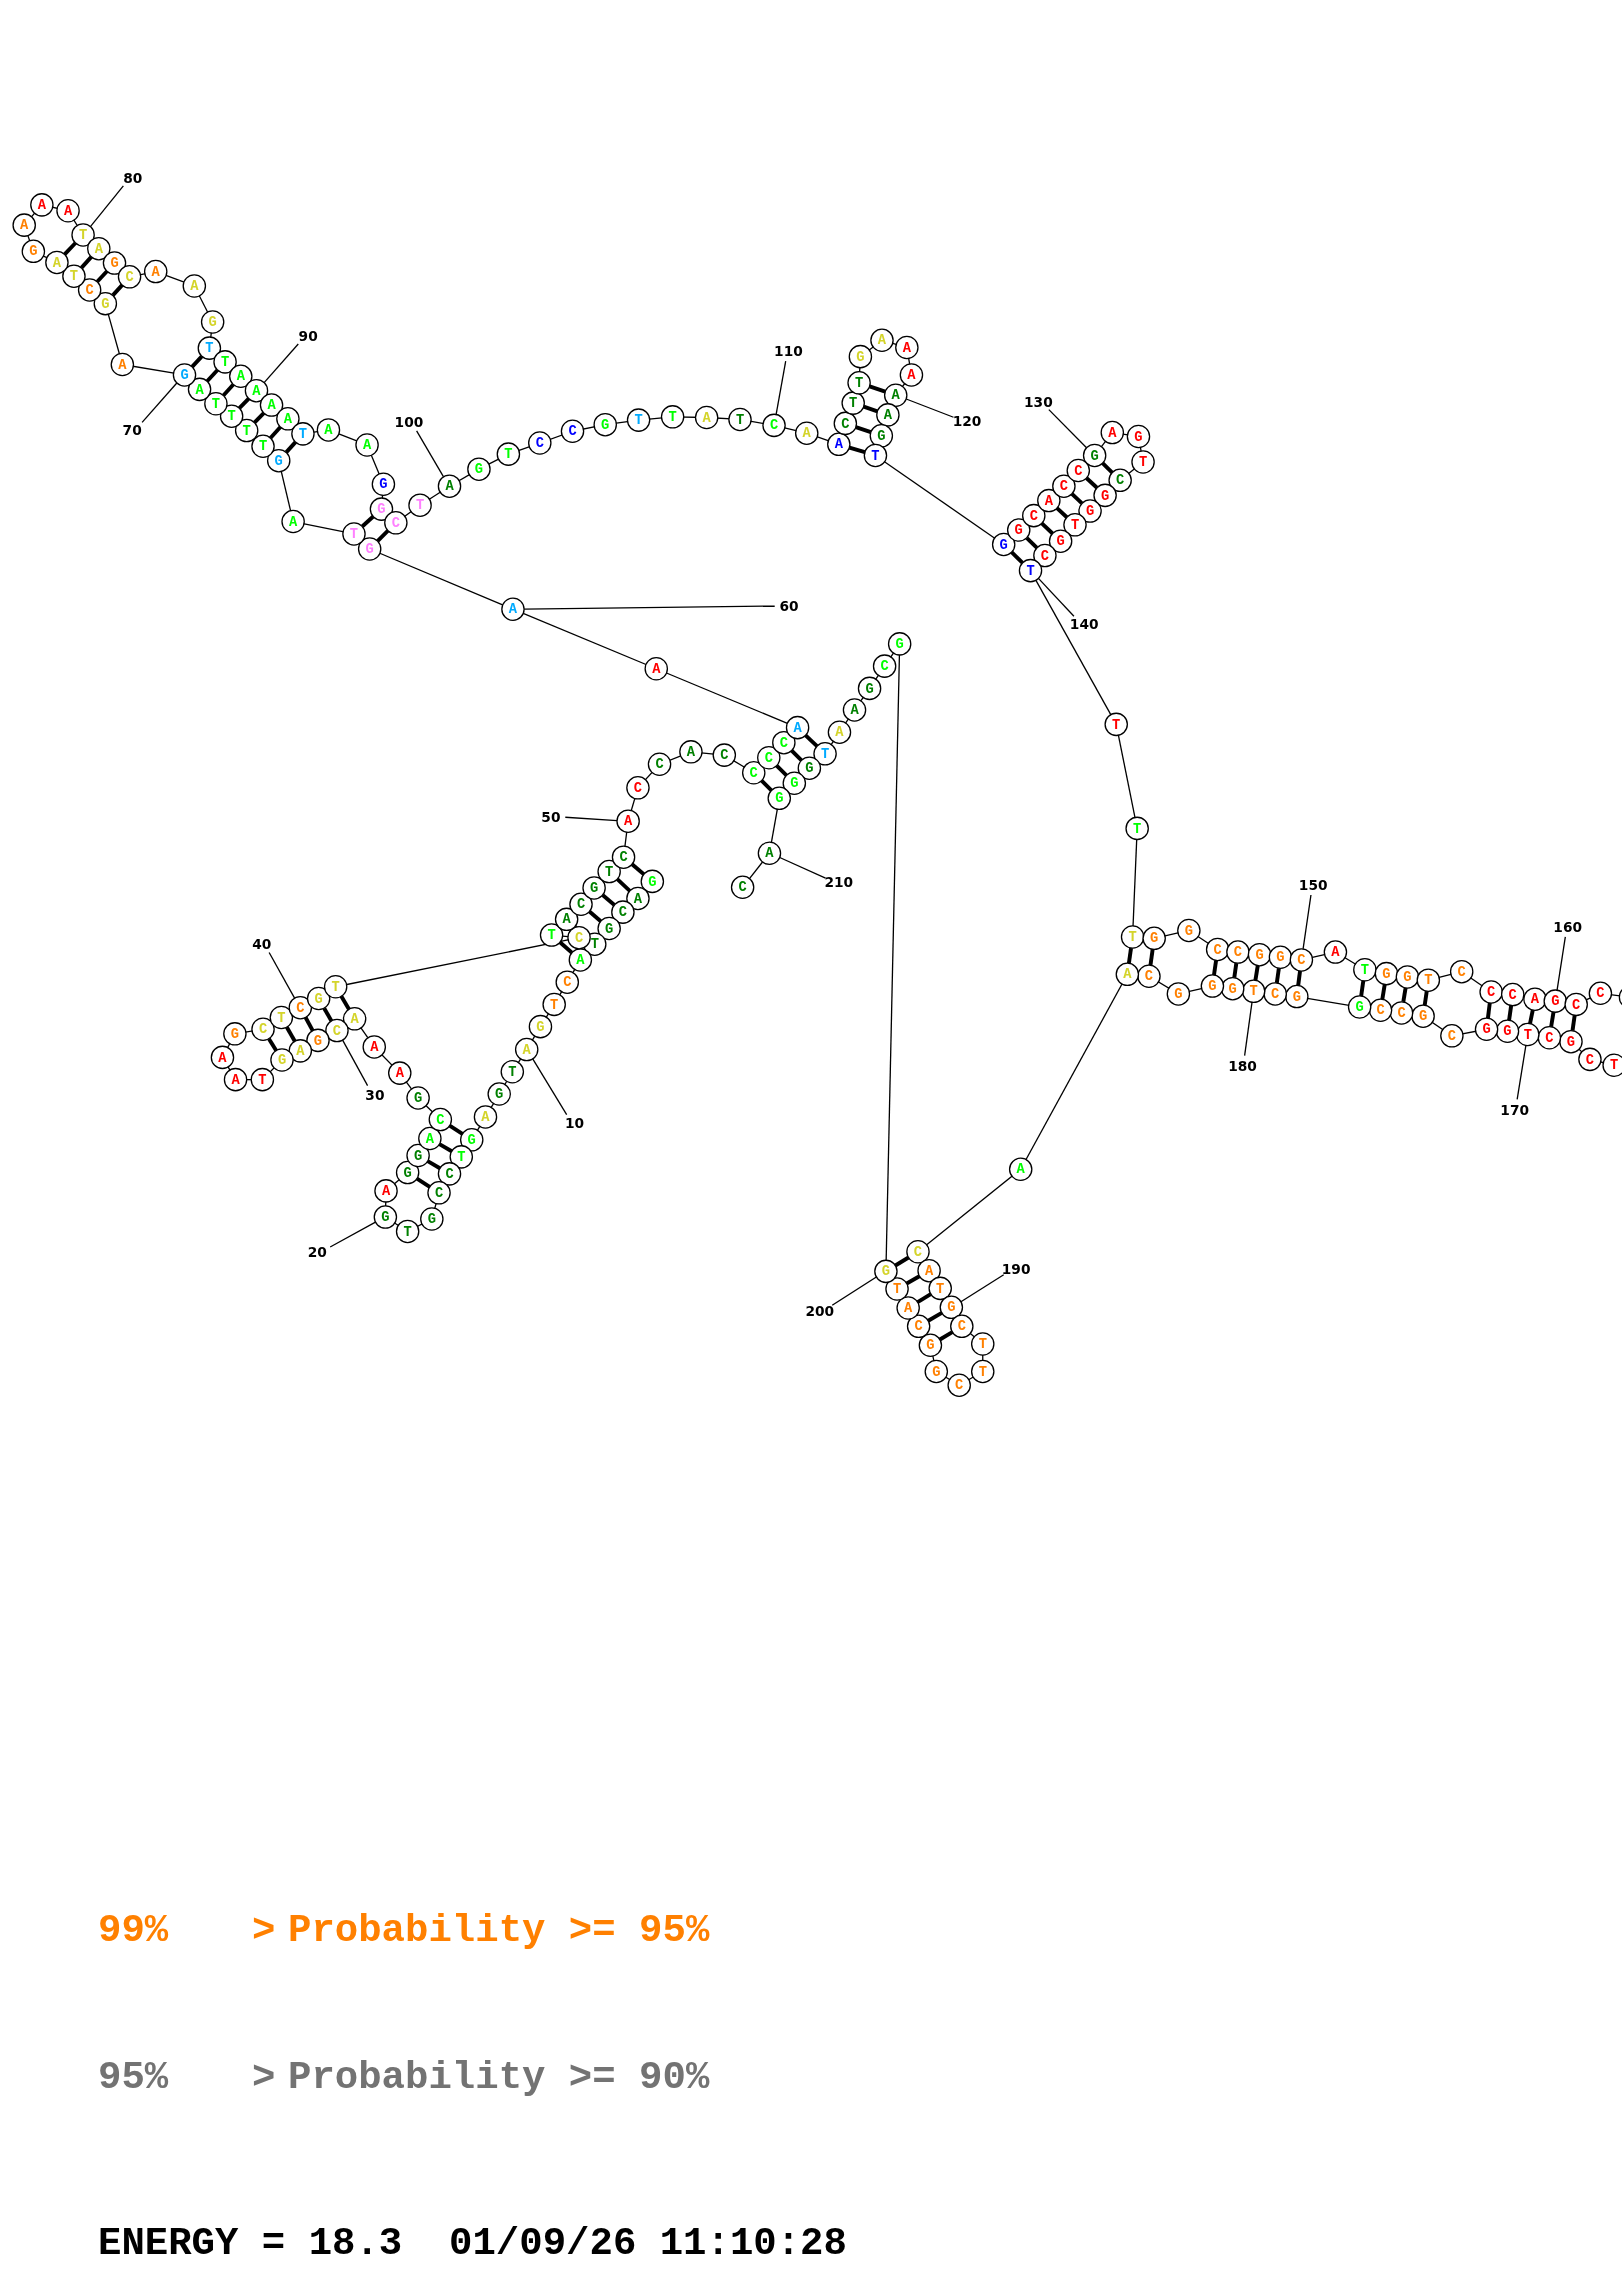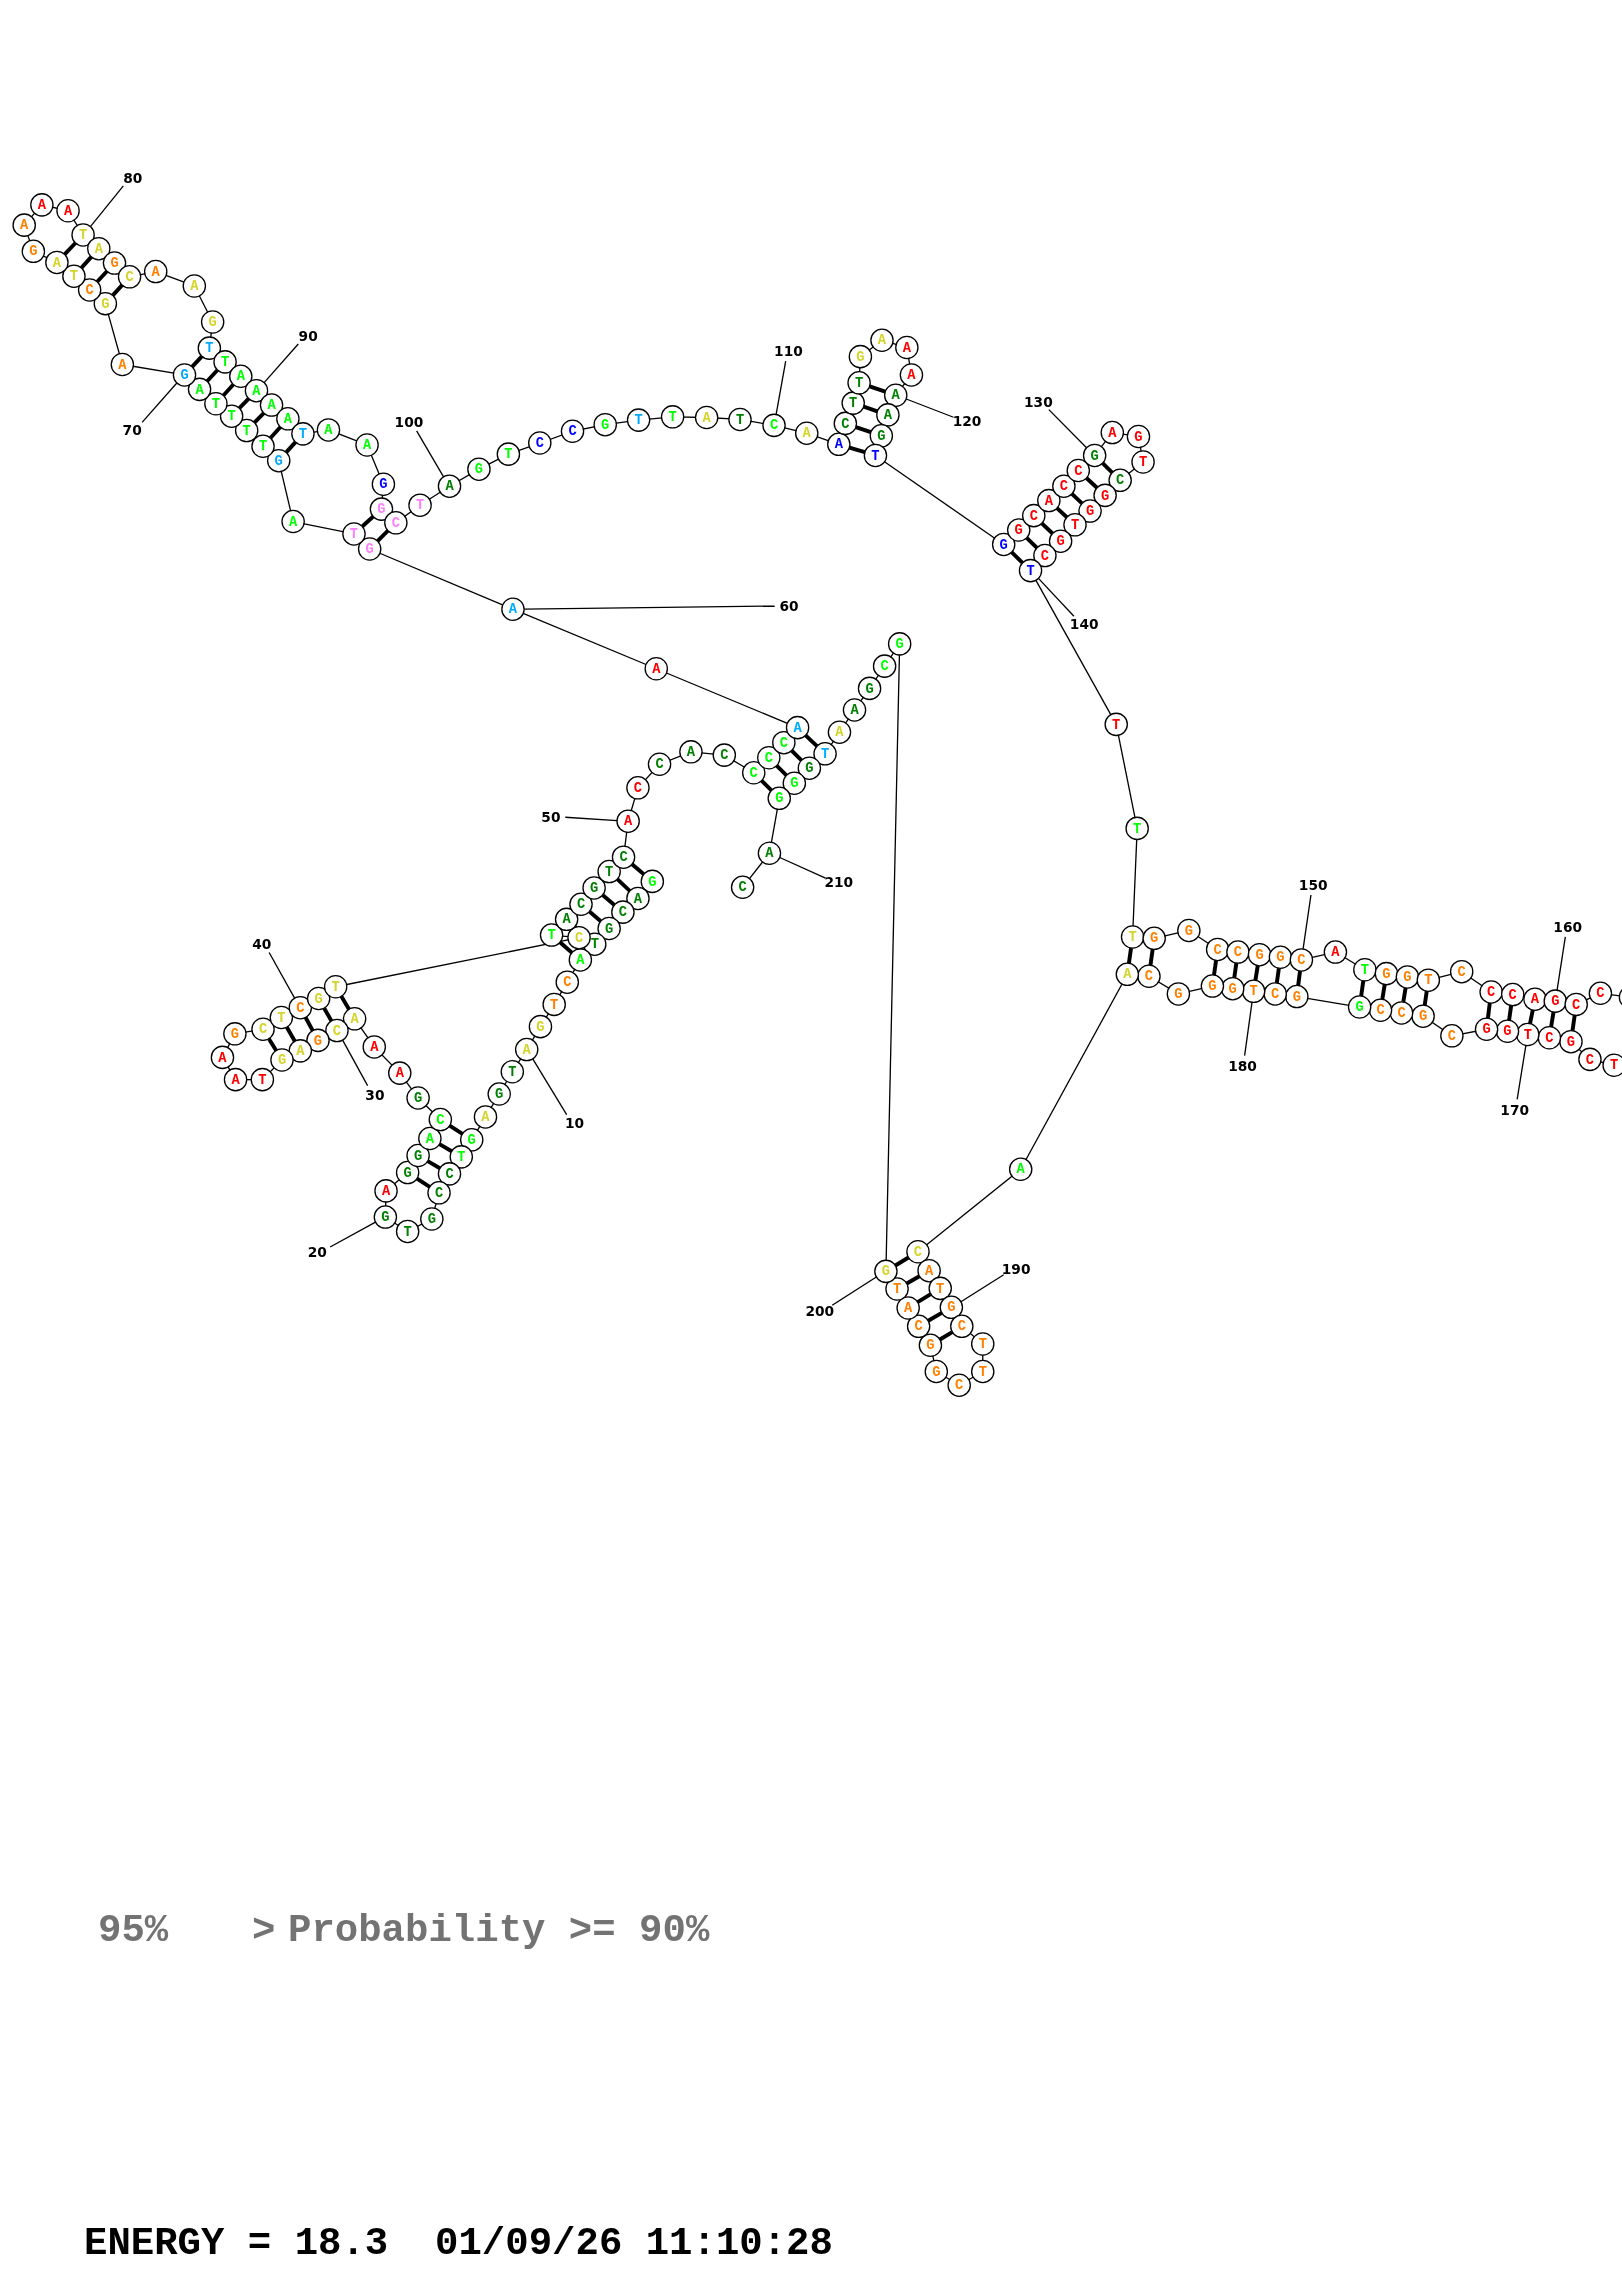--- a/index.html
+++ b/index.html
@@ -9,21 +9,21 @@
   .pair { stroke: #000; stroke-width: 6; stroke-linecap: butt; }
   .nt circle { fill: #fff; stroke: #000; stroke-width: 2; }
   .nt text { font-family: "Liberation Mono", "DejaVu Sans Mono", monospace; font-weight: bold; font-size: 21px; text-anchor: middle; dominant-baseline: central; }
   .num-line { stroke: #000; stroke-width: 2; }
   .num-text { font-family: "DejaVu Sans", sans-serif; font-weight: bold; font-size: 21px; fill: #000; text-anchor: middle; dominant-baseline: central; }
   #legend { position: absolute; left: 98px; top: 1809px; font-family: "Liberation Mono", "DejaVu Sans Mono", monospace; font-weight: bold; font-size: 39px; line-height: 49px; white-space: pre; }
   #legend .row { height: 49px; }
   #legend .lower { display: inline-block; width: 154px; }
   #legend .gt { display: inline-block; width: 36px; }
   #legend .prob { display: inline-block; }
-  #energy { position: absolute; left: 84px; top: 2222px; font-family: "Liberation Mono", "DejaVu Sans Mono", monospace; font-weight: bold; font-size: 39px; color: #000; white-space: pre; }
+  #energy { position: absolute; left: 98px; top: 2222px; font-family: "Liberation Mono", "DejaVu Sans Mono", monospace; font-weight: bold; font-size: 39px; color: #000; white-space: pre; }
 </style>
 </head>
 <body>
 
 <svg id="structure" width="1622" height="1505" viewBox="0 0 2479 2300" xmlns="http://www.w3.org/2000/svg">
   <g id="backbone-layer">
       <line x1="997" y1="1347" x2="975" y2="1373" class="backbone"></line>
       <line x1="975" y1="1373" x2="952" y2="1394" class="backbone"></line>
       <line x1="952" y1="1394" x2="931" y2="1419" class="backbone"></line>
       <line x1="931" y1="1419" x2="909" y2="1443" class="backbone"></line>
@@ -1186,20 +1186,21 @@
         <text x="1176" y="1305" fill="#008000">A</text>
       </g>
       <g class="nt">
         <circle cx="1135" cy="1356" r="17"></circle>
         <text x="1135" y="1357" fill="#008000">C</text>
       </g>
     </g>
 </svg>
 
 <div id="legend">
+  <div class="row" style="color: rgb(255, 128, 0);"><span class="lower">99%</span><span class="gt">&gt;</span><span class="prob">Probability</span> <span>&gt;= 95%</span></div>
   <div class="row" style="color: #737373;"><span class="lower">95%</span><span class="gt">&gt;</span><span class="prob">Probability</span> <span>&gt;= 90%</span></div>
   
   
   
   
   
 </div>
 
 <div id="energy"><span>ENERGY = 18.3</span>  <span>01/09/26 11:10:28</span></div>
 

